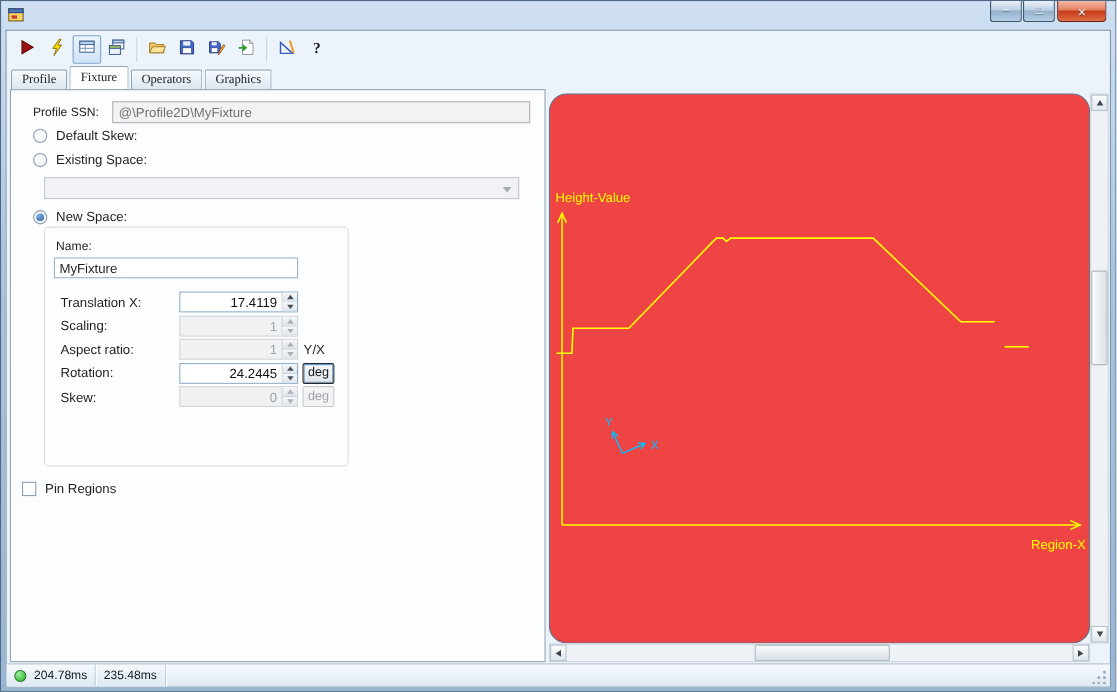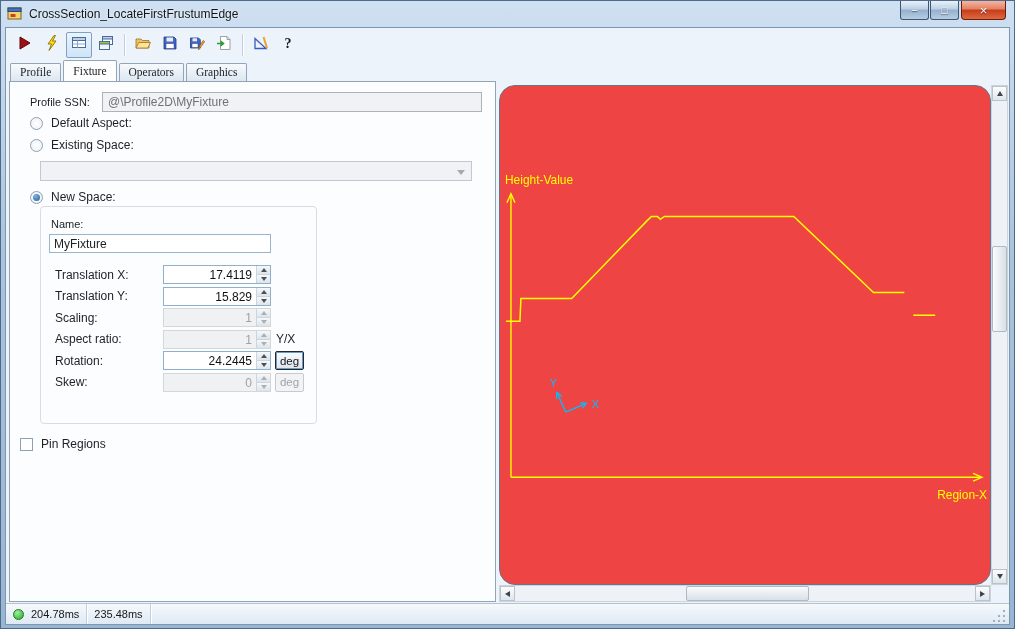--- a/index.html
+++ b/index.html
@@ -123,21 +123,20 @@
 <div class="window">
 
   <div class="titlebar">
     <span class="app-icon">
       <svg width="16" height="16" viewBox="0 0 16 16">
         <rect x="1" y="2" width="13" height="11" fill="#f6d468" stroke="#7c6020" stroke-width="1"></rect>
         <rect x="1" y="2" width="13" height="3.5" fill="#4a72b8" stroke="#2c4878" stroke-width="1"></rect>
         <rect x="3.5" y="8" width="5" height="3" fill="#c84028"></rect>
       </svg>
     </span>
-    <span class="title">CrossSection_LocateFirstFrustumEdge</span>
     <div class="win-buttons">
       <div class="win-btn">−</div>
       <div class="win-btn">□</div>
       <div class="win-btn close">×</div>
     </div>
   </div>
 
   <div class="client">
 
     <div class="toolbar">
@@ -239,21 +238,21 @@
           <div class="tab">Graphics</div>
         </div>
 
       <div class="tabpage">
 
         <span class="lbl lbl-ssn">Profile SSN:</span>
         <div class="fld-ssn">@\Profile2D\MyFixture</div>
 
         <div class="radio-row" style="top:34px;">
           <span class="radio"></span>
-          <span>Default Aspect:</span>
+          <span>Default Skew:</span>
         </div>
         <div class="radio-row" style="top:56px;">
           <span class="radio"></span>
           <span>Existing Space:</span>
         </div>
 
         <div class="combo-dis">
           <span></span>
           <span class="carrow"></span>
         </div>
@@ -275,34 +274,20 @@
                     <span class="sbtn">
                       <i class="arr-up"></i>
                     </span>
                     <span class="sbtn">
                       <i class="arr-dn"></i>
                     </span>
                   </span>
                 </div>
               </div>
               <div class="frow">
-                <span class="flabel">Translation Y:</span>
-                <div class="spinbox">
-                  <span class="sval">15.829</span>
-                  <span class="spin">
-                    <span class="sbtn">
-                      <i class="arr-up"></i>
-                    </span>
-                    <span class="sbtn">
-                      <i class="arr-dn"></i>
-                    </span>
-                  </span>
-                </div>
-              </div>
-              <div class="frow">
                 <span class="flabel">Scaling:</span>
                 <div class="spinbox disabled">
                   <span class="sval">1</span>
                   <span class="spin">
                     <span class="sbtn">
                       <i class="arr-up"></i>
                     </span>
                     <span class="sbtn">
                       <i class="arr-dn"></i>
                     </span>

